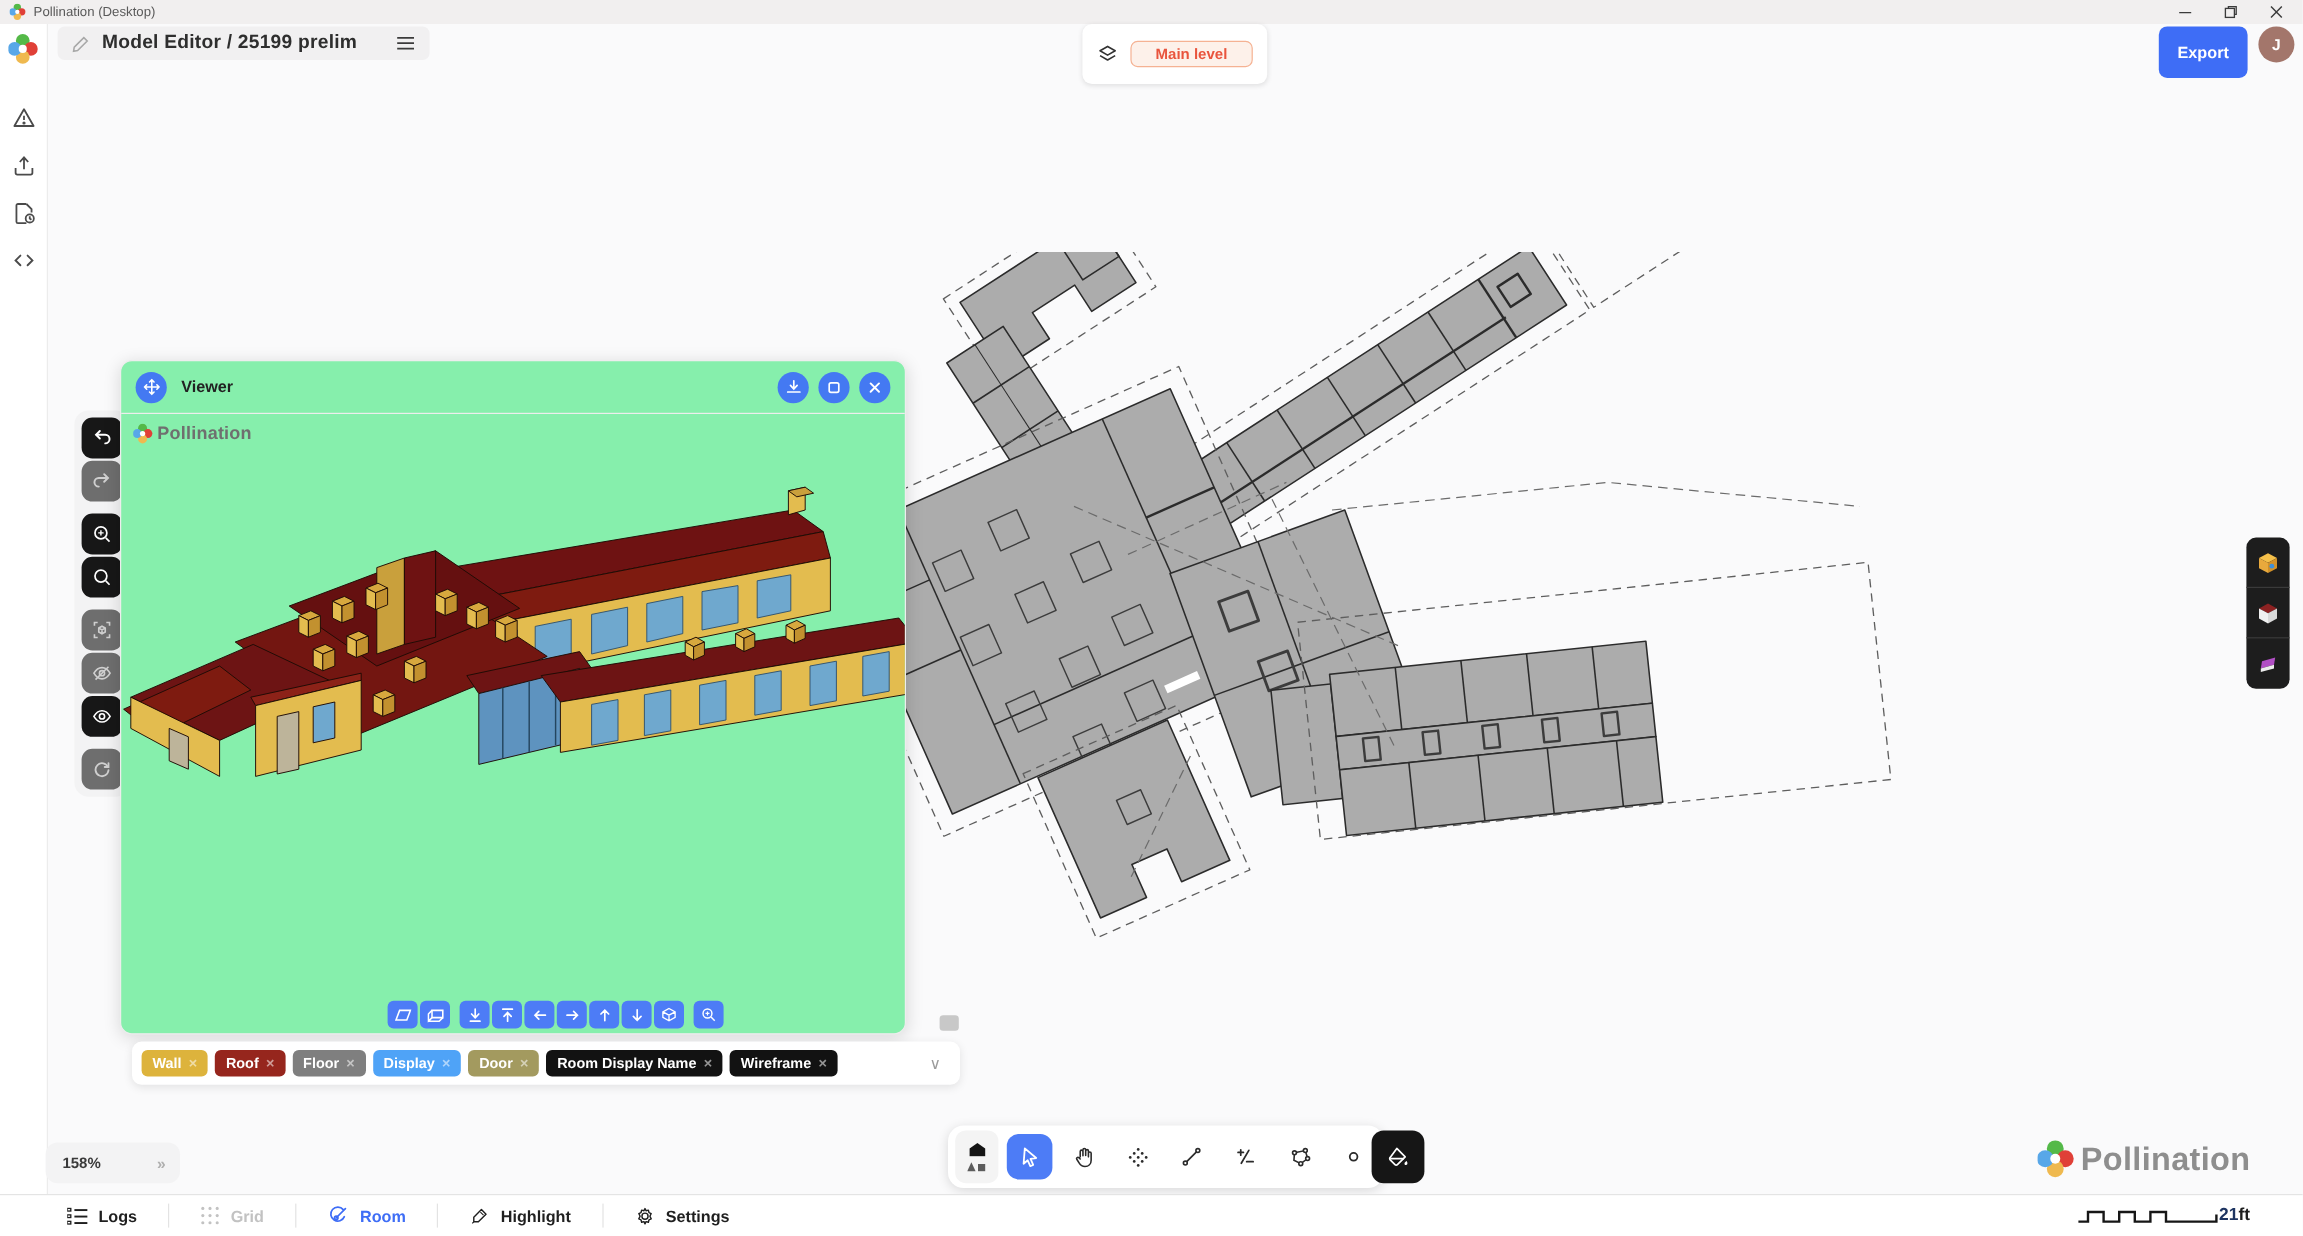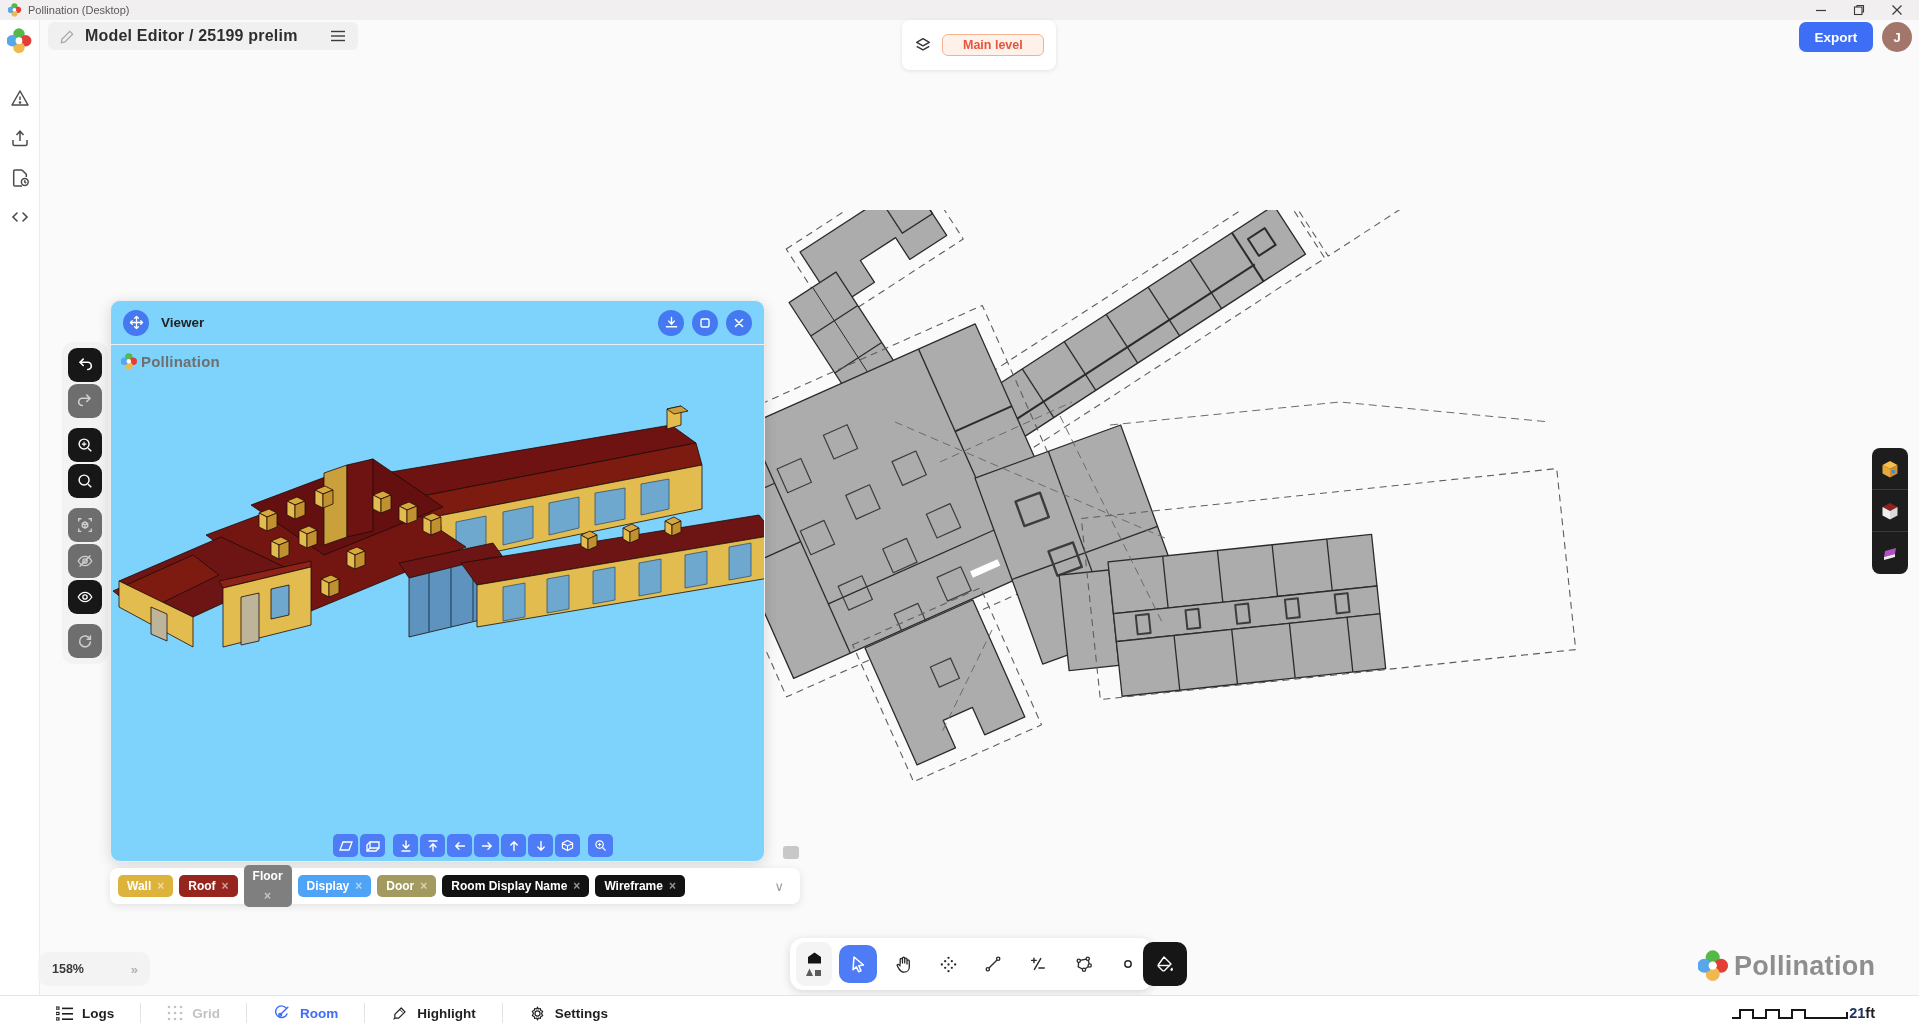--- a/index.html
+++ b/index.html
@@ -16,31 +16,31 @@
 
   
   #sidebar { left:0; top:20px; width:40px; height:1010px; background:#FFFFFF; border-right:1px solid #ECECEC; }
   .sb-icon { position:absolute; left:10px; width:20px; height:20px; cursor:pointer; }
 
   
   #docbar { left:48px; top:22px; height:28px; background:#F1F0F1; border-radius:6px; display:flex; align-items:center; padding:0 12px; gap:10px; }
   #docbar .title { font-size:16px; font-weight:700; color:#2E2E2E; letter-spacing:.2px; }
   #levelbox { top:20px; left:902px; height:50px; background:#fff; border-radius:8px; box-shadow:0 1px 4px rgba(0,0,0,.10); display:flex; align-items:center; gap:10px; padding:0 12px; cursor:pointer;text-align:right; }
   #levelpill { border:1px solid #F5B293; background:#FDF1EA; color:#E9543D; font-size:12.5px; font-weight:700; border-radius:6px; padding:3px 20px; }
-  #exportbtn { left:1799px; top:22px; width:74px; height:30px; background:#3E6DF6; color:#fff; font-size:13.5px; font-weight:700; border:none; border-radius:7px; cursor:pointer; font-family:inherit; }
+  #exportbtn { left:1799px; top:22px; width:74px; height:43px; background:#3E6DF6; color:#fff; font-size:13.5px; font-weight:700; border:none; border-radius:7px; cursor:pointer; font-family:inherit; }
   #avatar { left:1882px; top:22px; width:30px; height:30px; border-radius:50%; background:#A3766B; color:#fff; font-size:13px; font-weight:700; display:flex; align-items:center; justify-content:center; cursor:pointer; }
 
   
   #vtoolbar { left:62px; top:342px; width:46px; background:#F3F3F4; border-radius:12px; padding:6px; display:flex; flex-direction:column; gap:10px; }
   .vgroup { display:flex; flex-direction:column; gap:2px; }
   .vbtn { width:34px; height:34px; border-radius:9px; background:#171717; display:flex; align-items:center; justify-content:center; cursor:pointer; }
   .vbtn.dis { background:#6E6E6E; cursor:default; }
 
   
-  #viewer { left:110px; top:300px; width:655px; height:562px; background:#7dd3fc; border-radius:10px; box-shadow:0 3px 14px rgba(0,0,0,.14); border:1px solid #EDEDED; }
+  #viewer { left:100px; top:300px; width:655px; height:562px; background:#86efac; border-radius:10px; box-shadow:0 3px 14px rgba(0,0,0,.14); border:1px solid #EDEDED; }
   #vheader { height:44px; border-bottom:1px solid #EDEDED; display:flex; align-items:center; padding:0 12px; gap:12px; }
   #vheader .vtitle { font-size:13.5px; font-weight:700; color:#222; }
   .bluecircle { width:26px; height:26px; border-radius:50%; background:#4479F2; display:flex; align-items:center; justify-content:center; cursor:pointer; }
   #vheader .right { margin-left:auto; display:flex; gap:8px; }
   #vcontent { position:relative; height:516px; overflow:hidden; border-radius:0 0 10px 10px; }
   #watermark { position:absolute; left:10px; top:8px; display:flex; align-items:center; gap:3px; }
   #watermark span { font-size:15px; font-weight:800; color:#6F6F6F; letter-spacing:.2px; }
   #vnav { position:absolute; left:222px; bottom:4px; display:flex; gap:8px; }
   .navgrp { display:flex; gap:2px; }
   .navbtn { width:25px; height:23px; background:#4D7CF6; border-radius:5px; display:flex; align-items:center; justify-content:center; cursor:pointer; }
@@ -555,21 +555,21 @@
 
 <div id="tagbar" class="abs">
   <span class="chip" style="background-color: rgb(221, 179, 60);">
       <b>Wall</b>
       <i>×</i>
     </span>
   <span class="chip" style="background-color: rgb(150, 38, 29);">
       <b>Roof</b>
       <i>×</i>
     </span>
-  <span class="chip" style="background-color: rgb(127, 127, 127); flex-direction: column;">
+  <span class="chip" style="background-color: rgb(127, 127, 127);">
       <b>Floor</b>
       <i>×</i>
     </span>
   <span class="chip" style="background-color: rgb(79, 163, 247);">
       <b>Display</b>
       <i>×</i>
     </span>
   <span class="chip" style="background-color: rgb(163, 154, 95);">
       <b>Door</b>
       <i>×</i>

